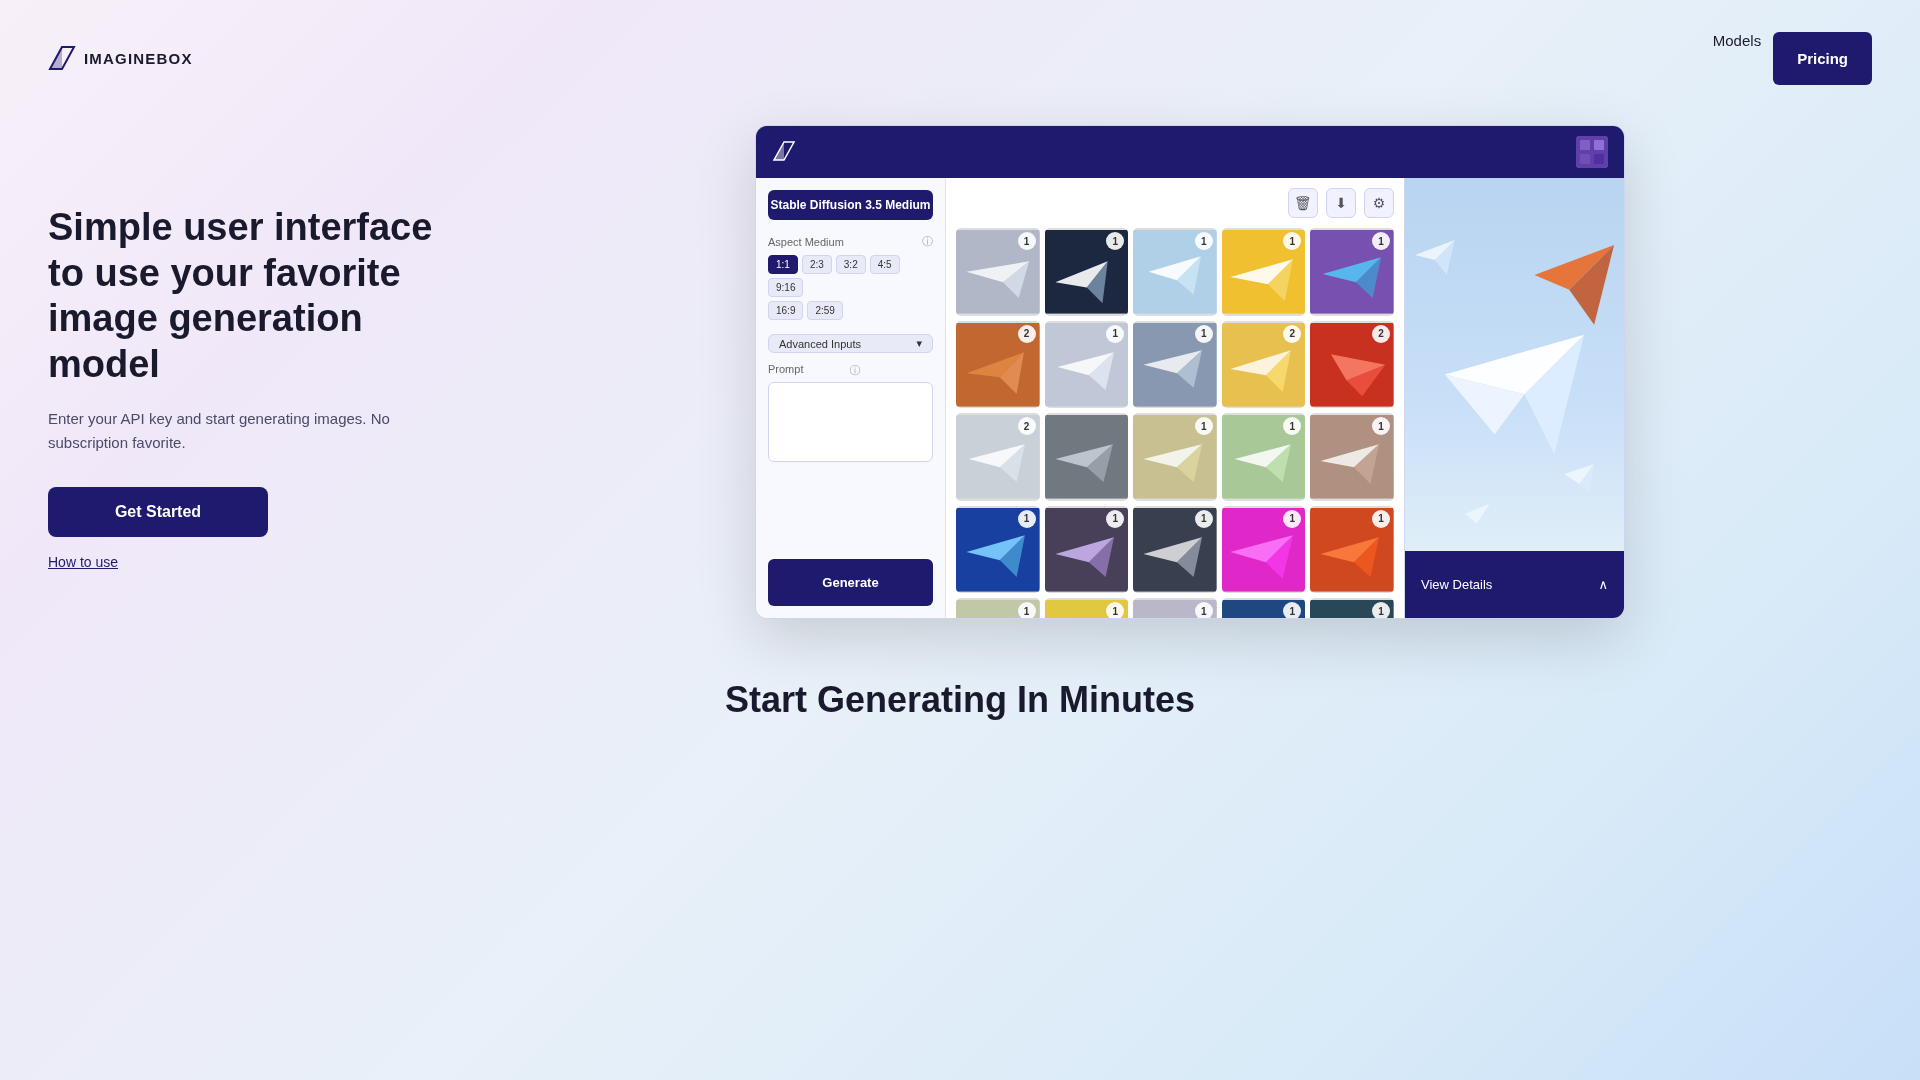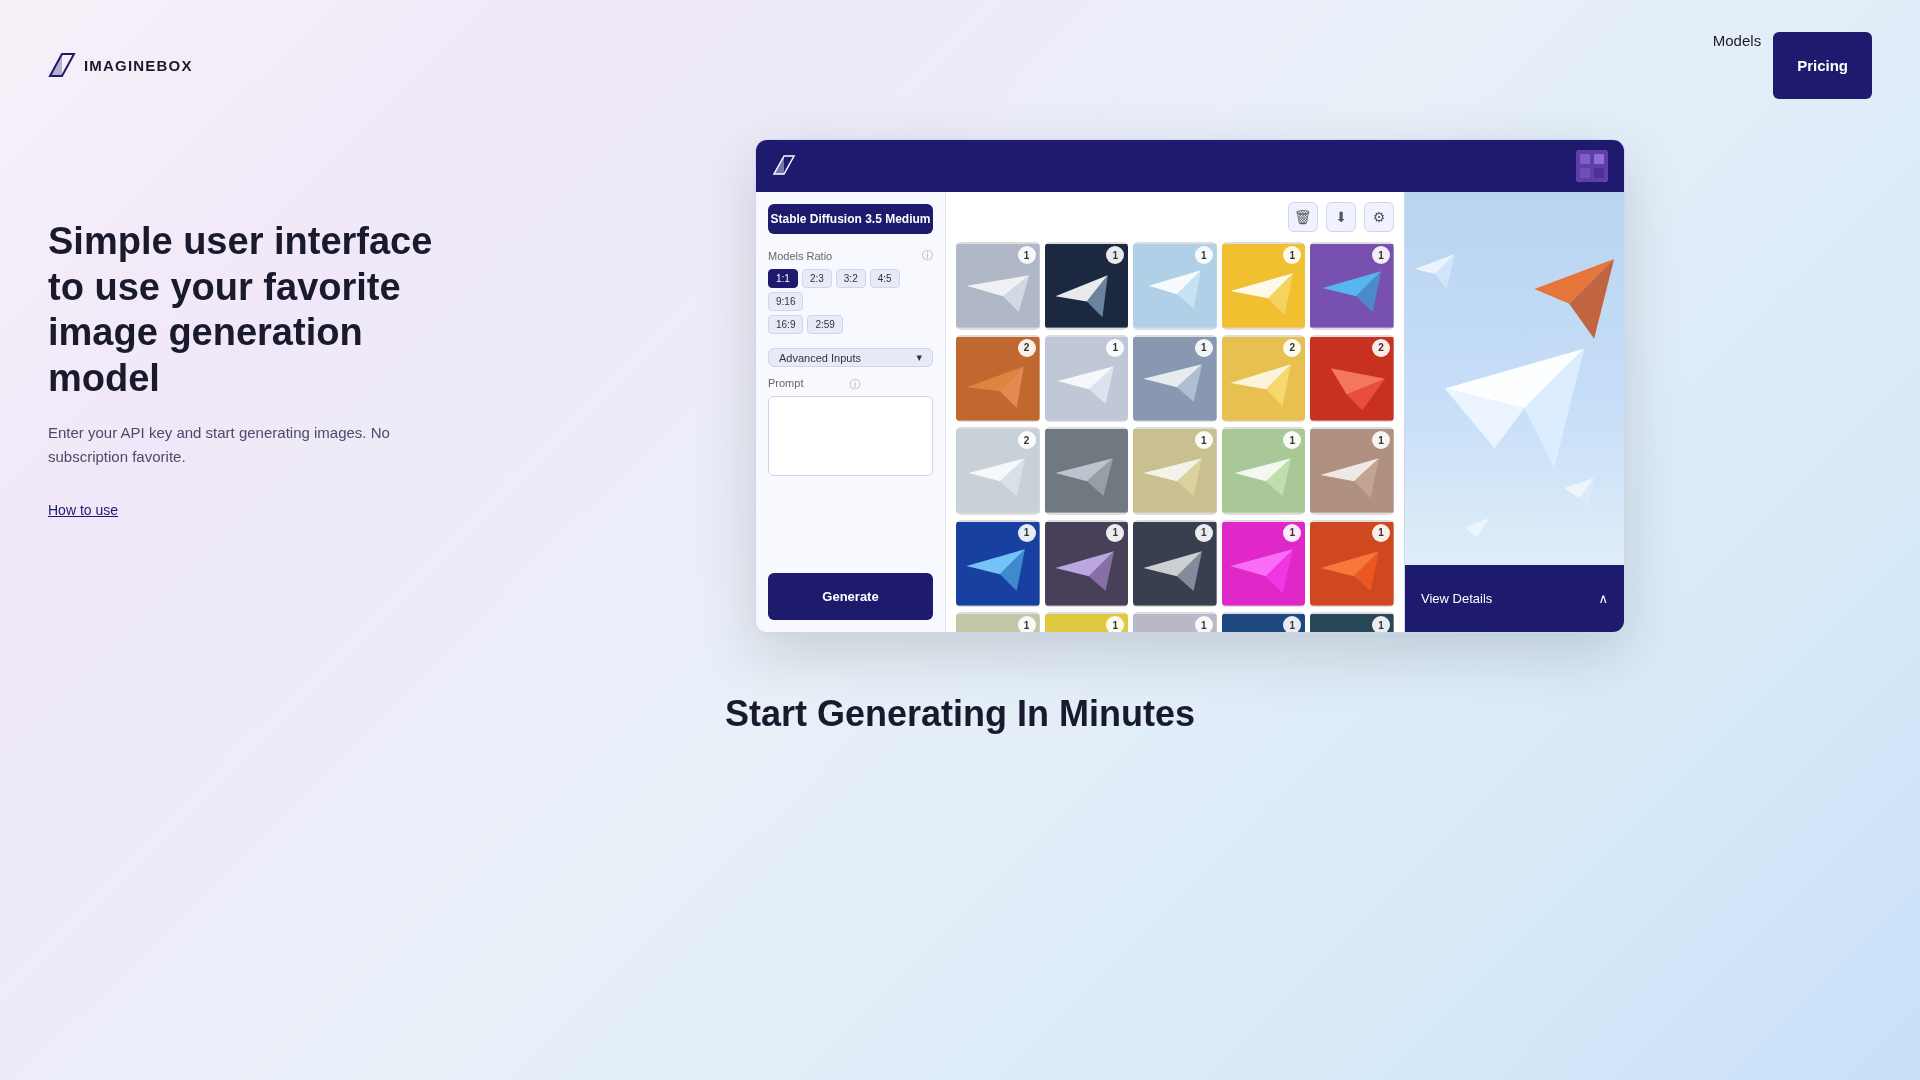--- a/index.html
+++ b/index.html
@@ -43,21 +43,21 @@
       font-size: 15px;
       color: #1a1a2e;
       cursor: pointer;
       font-weight: 500;
     }
     .nav-pricing {
       background: #1e1b6e;
       color: #fff;
       border: none;
       border-radius: 6px;
-      padding: 25px 24px;
+      padding: 18px 24px;
       font-size: 15px;
       font-weight: 600;
       cursor: pointer;
     }
 
     
     .hero {
       display: flex;
       align-items: flex-start;
       justify-content: space-between;
@@ -359,20 +359,21 @@
   <div class="nav-right">
     <span class="nav-models">Models</span>
     <button class="nav-pricing">Pricing</button>
   </div>
 </nav>
 
 <div class="hero">
   <div class="hero-left">
     <h1 class="hero-title">Simple user interface to use your favorite image generation model</h1>
     <p class="hero-subtitle">Enter your API key and start generating images. No subscription favorite.</p>
+    <button class="get-started-btn">Get Started</button>
     <a class="how-to-use-link">How to use</a>
   </div>
 
   <div class="hero-right">
     <div class="app-window">
 
       <div class="app-titlebar">
         <svg class="app-logo-small" viewBox="0 0 24 24" fill="none">
           <path d="M12 2L2 20h10l10-18z" stroke="white" stroke-width="1.5" fill="none"></path>
           <path d="M12 2L2 20h10" fill="white" opacity="0.4"></path>
@@ -388,21 +389,21 @@
         </div>
       </div>
 
       <div class="app-body">
 
         <div class="left-panel">
           <div class="model-select">Stable Diffusion 3.5 Medium</div>
 
           <div class="aspect-ratio-section">
             <div class="section-label">
-              <span>Models Ratio</span>
+              <span>Aspect Medium</span>
               <span style="color:#aaa;font-size:11px;">ⓘ</span>
             </div>
             <div class="aspect-buttons">
               <button class="aspect-btn active">1:1</button>
               <button class="aspect-btn">2:3</button>
               <button class="aspect-btn">3:2</button>
               <button class="aspect-btn">4:5</button>
               <button class="aspect-btn">9:16</button>
             </div>
             <div class="aspect-buttons">

